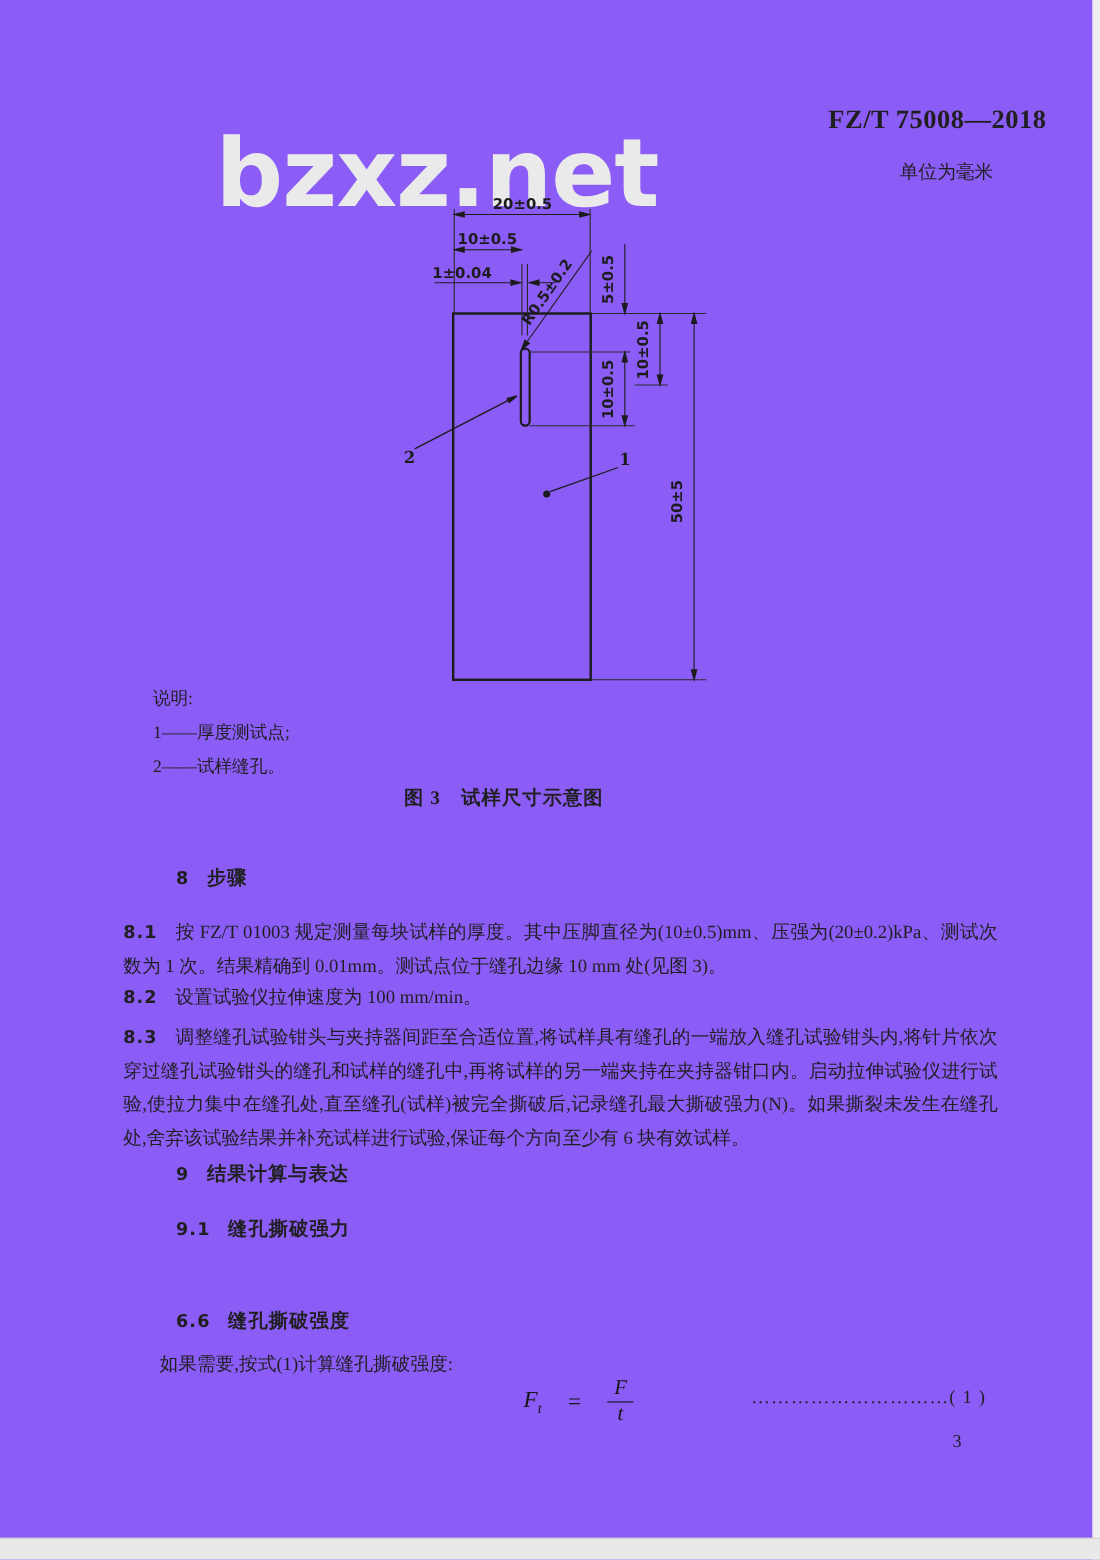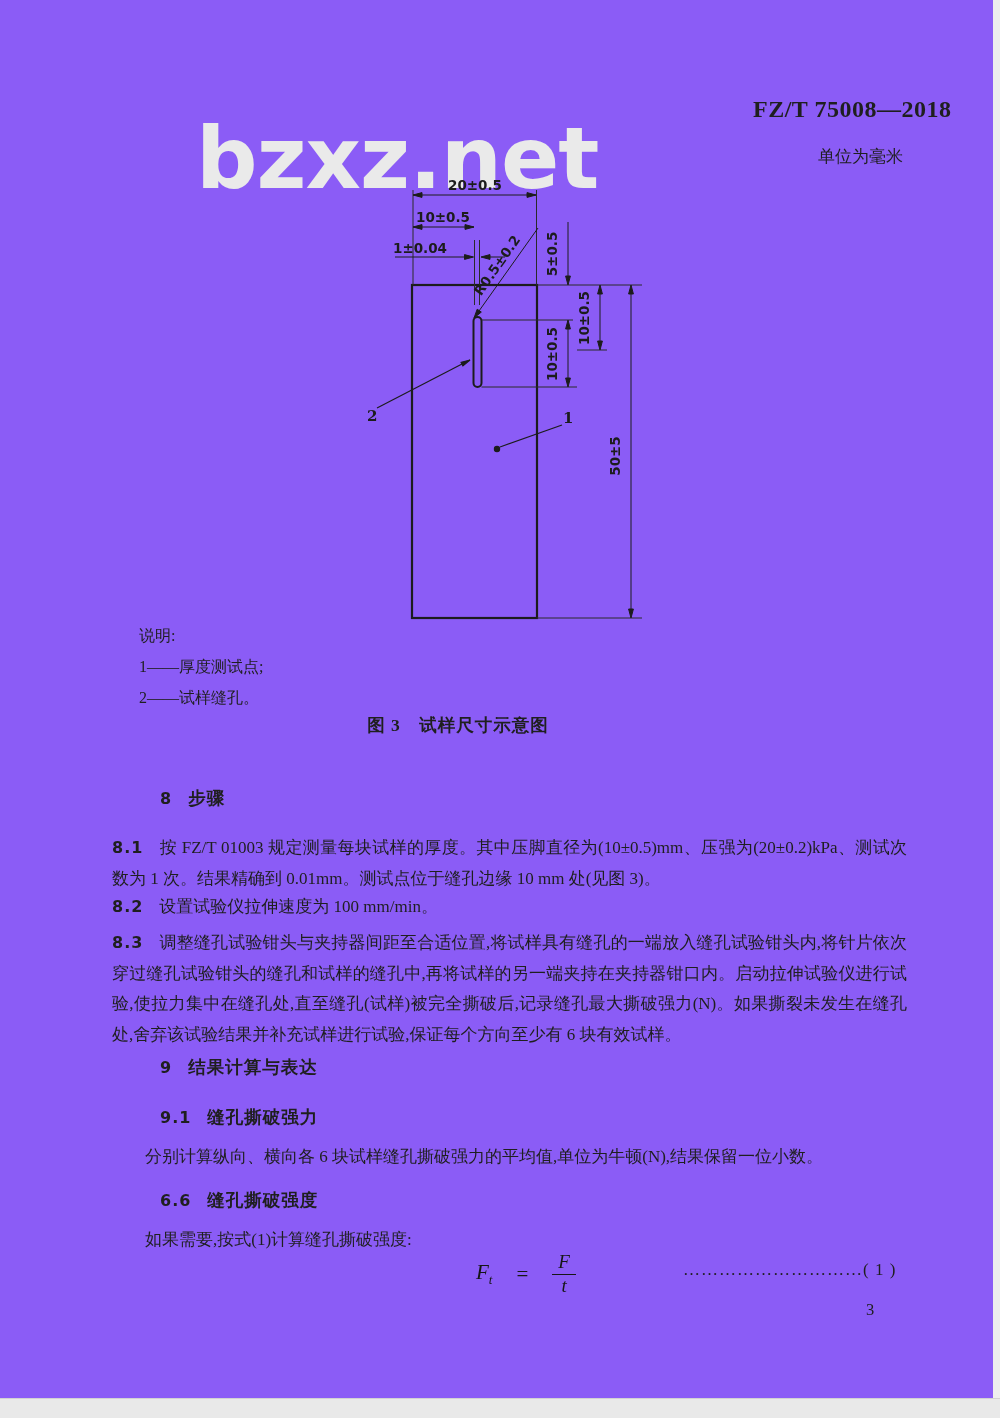--- a/index.html
+++ b/index.html
@@ -156,23 +156,20 @@
   </div>
 
   <div class="clause h" style="top:1055px">
     <b class="cnum">9</b><b>结果计算与表达</b>
   </div>
 
   <div class="clause h" style="top:1105px">
     <b class="cnum">9.1</b><b>缝孔撕破强力</b>
   </div>
 
-  <div class="clause indent" style="top:1145px">
-    <span>分别计算纵向、横向各 6 块试样缝孔撕破强力的平均值,单位为牛顿(N),结果保留一位小数。</span>
-  </div>
 
   <div class="clause h" style="top:1188px">
     <b class="cnum">6.6</b><b>缝孔撕破强度</b>
   </div>
 
   <div class="clause indent" style="top:1228px">
     <span>如果需要,按式(1)计算缝孔撕破强度:</span>
   </div>
 
   <div class="formula" style="left:476px; top:1252px">

